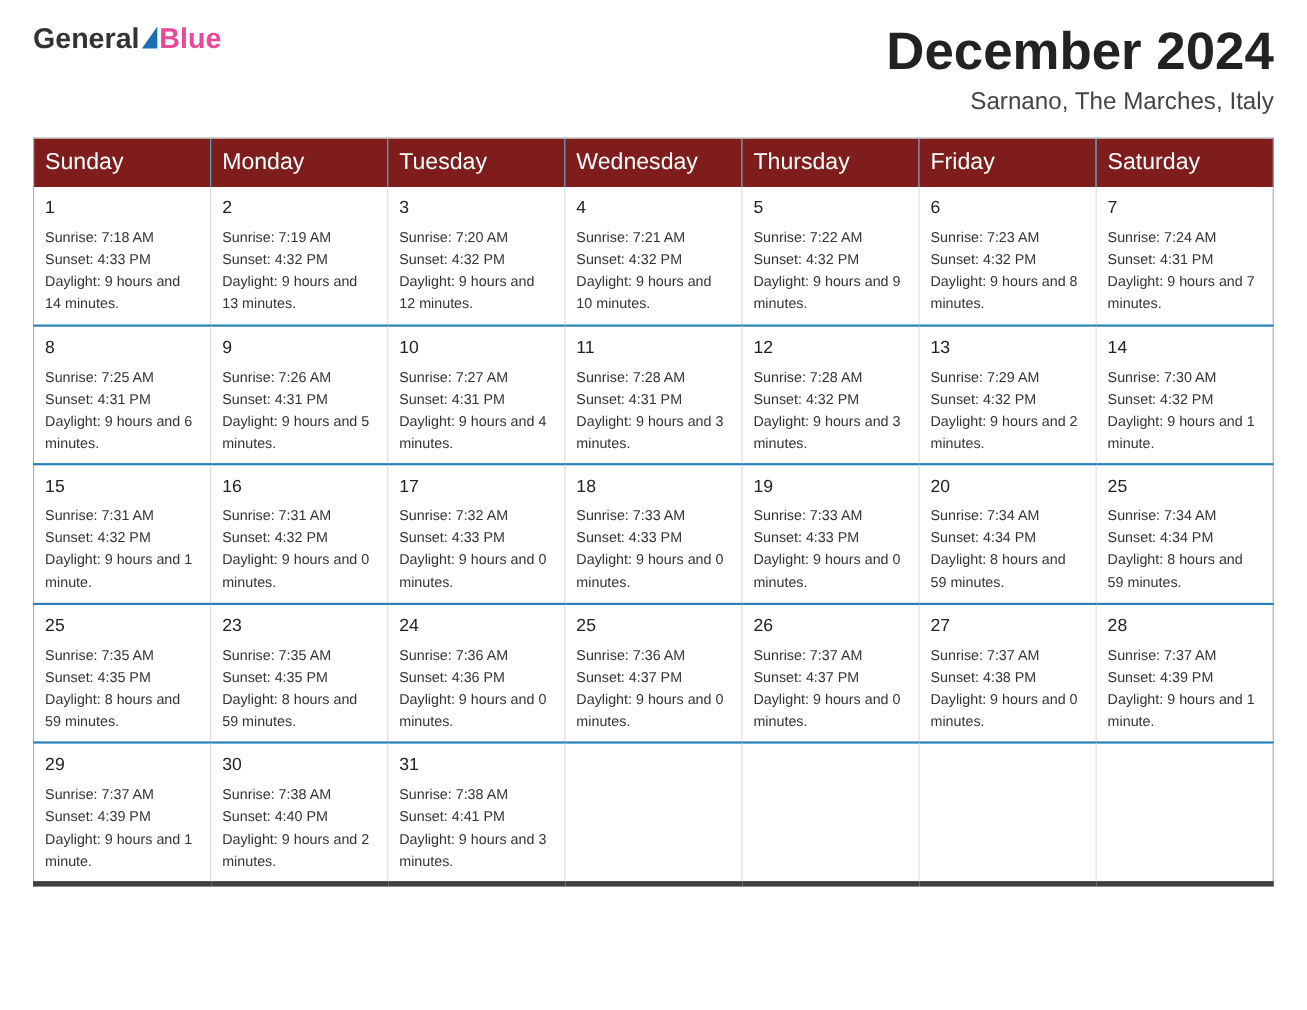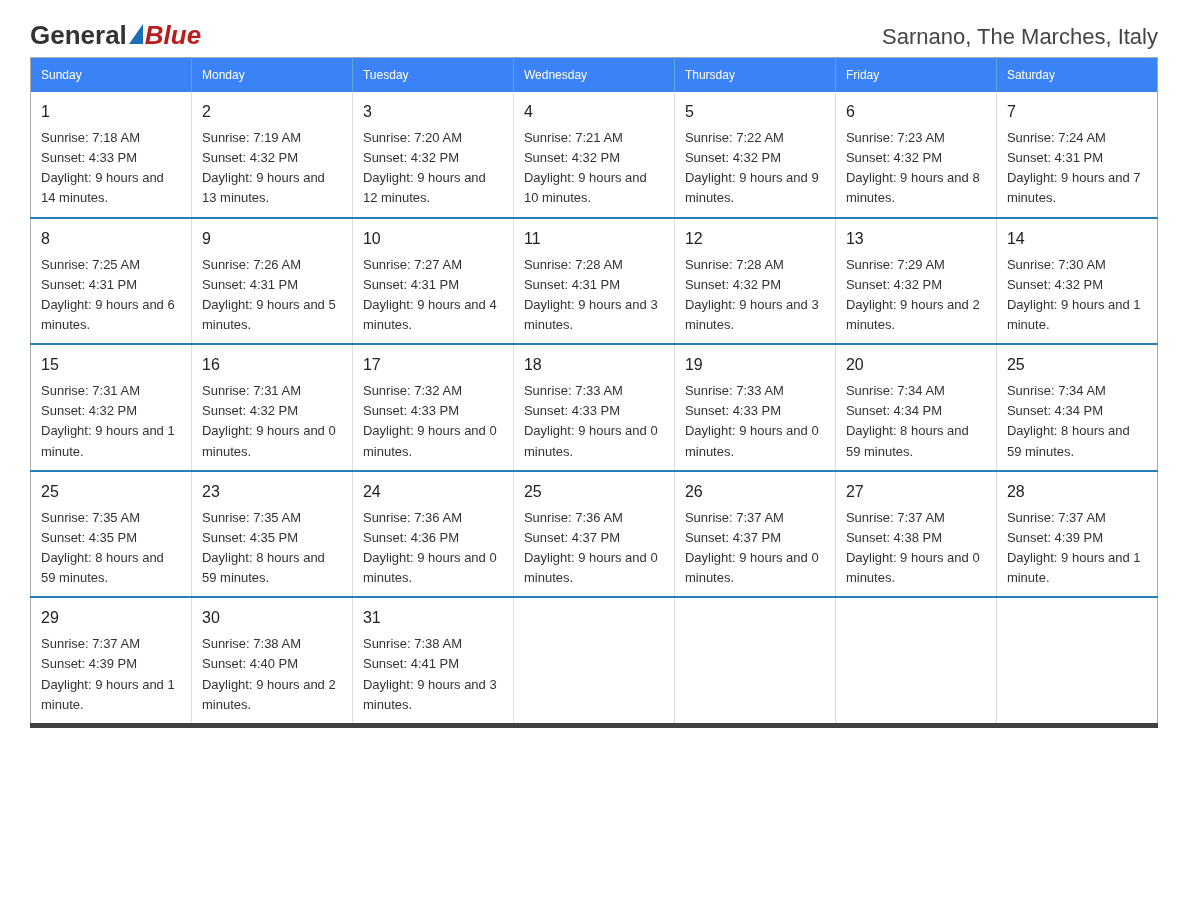--- a/index.html
+++ b/index.html
@@ -8,41 +8,40 @@
       background: #fff;
       color: #333;
       width: 1188px;
       min-height: 918px;
       padding: 20px 30px;
     }
     .header {
       display: flex;
       justify-content: space-between;
       align-items: flex-start;
-      margin-bottom: 6px;
+      margin-bottom: 20px;
     }
     .logo {
       display: flex;
       flex-direction: column;
       align-items: flex-start;
     }
     .logo-text {
       display: flex;
       align-items: center;
       font-size: 26px;
       font-weight: bold;
     }
     .logo-general {
       color: #333;
     }
     .logo-blue {
-      color: #b91c1c;
+      color: #ec4899;
       display: flex;
       align-items: center;
-      font-style: italic;
     }
     .logo-triangle {
       width: 0;
       height: 0;
       border-left: 14px solid transparent;
       border-bottom: 20px solid #1a6fb5;
       display: inline-block;
       margin: 0 2px;
       position: relative;
       top: -2px;
@@ -59,23 +58,23 @@
       font-size: 22px;
       color: #444;
       margin-top: 4px;
     }
     .calendar-table {
       width: 100%;
       border-collapse: collapse;
       border: 1px solid #aaa;
     }
     .calendar-table thead tr th {
-      background-color: #3b82f6;
+      background-color: #7f1d1d;
       color: #fff;
-      font-size: 12px;
+      font-size: 21px;
       font-weight: normal;
       padding: 10px 10px;
       text-align: left;
       border-right: 1px solid #5aaad5;
       margin-top: 33px;
     }
     .calendar-table thead tr th:last-child {
       border-right: none;
     }
     .calendar-table tbody tr td {
@@ -115,20 +114,21 @@
 
 <div class="header">
   <div class="logo">
     <div class="logo-text">
       <span class="logo-general">General</span>
       <span class="logo-triangle"></span>
       <span class="logo-blue">Blue</span>
     </div>
   </div>
   <div class="title-section">
+    <div class="month-title">December 2024</div>
     <div class="location">Sarnano, The Marches, Italy</div>
   </div>
 </div>
 
 <table class="calendar-table">
   <thead>
     <tr>
       <th>Sunday</th>
       <th>Monday</th>
       <th>Tuesday</th>

